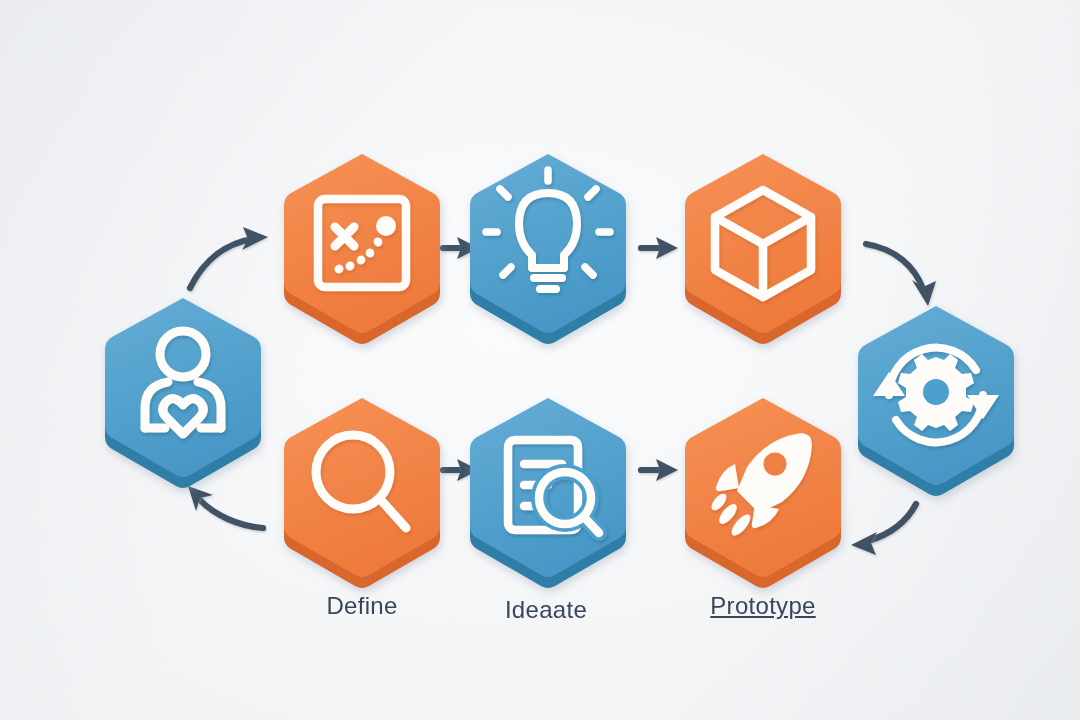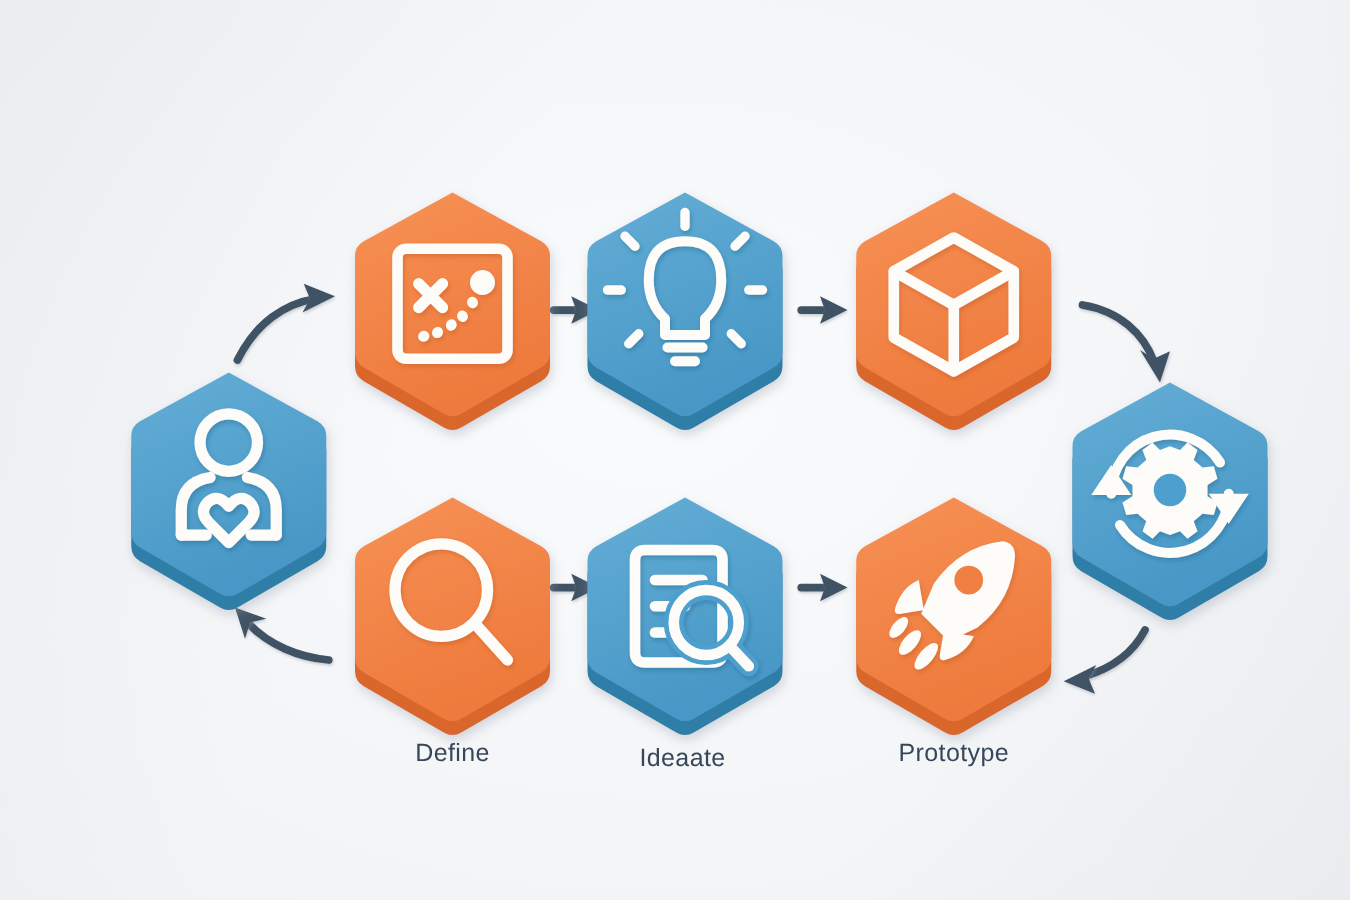--- a/index.html
+++ b/index.html
@@ -45,21 +45,21 @@
   .hex svg {
     display: block;
     width: 100%;
     height: 100%;
     overflow: visible;
   }
   .label {
     position: absolute;
     text-align: center;
     color: #37475a;
-    font-size: 20px;
+    font-size: 24px;
     font-weight: 400;
     letter-spacing: 0.3px;
     white-space: nowrap;
     transform: translateX(-50%);
   }
 </style>
 </head>
 <body>
 
 <div id="stage">
@@ -347,16 +347,16 @@
           <circle cx="100" cy="72" r="13" fill="none" stroke="#fdfcf8" stroke-width="3"></circle>
         </g>
       </svg>
     </div>
 
   </div>
 
   <div id="label-layer">
     <div class="label" style="left:362px; top:592px;">Define</div>
     <div class="label" style="left:546px; top:596px;">Ideaate</div>
-    <div class="label" style="left:763px; top:592px;">Prototype</div>
+    <div class="label" style="left:763px; top:592px;text-decoration:underline;">Prototype</div>
   </div>
 
 </div>
 
 </body></html>

